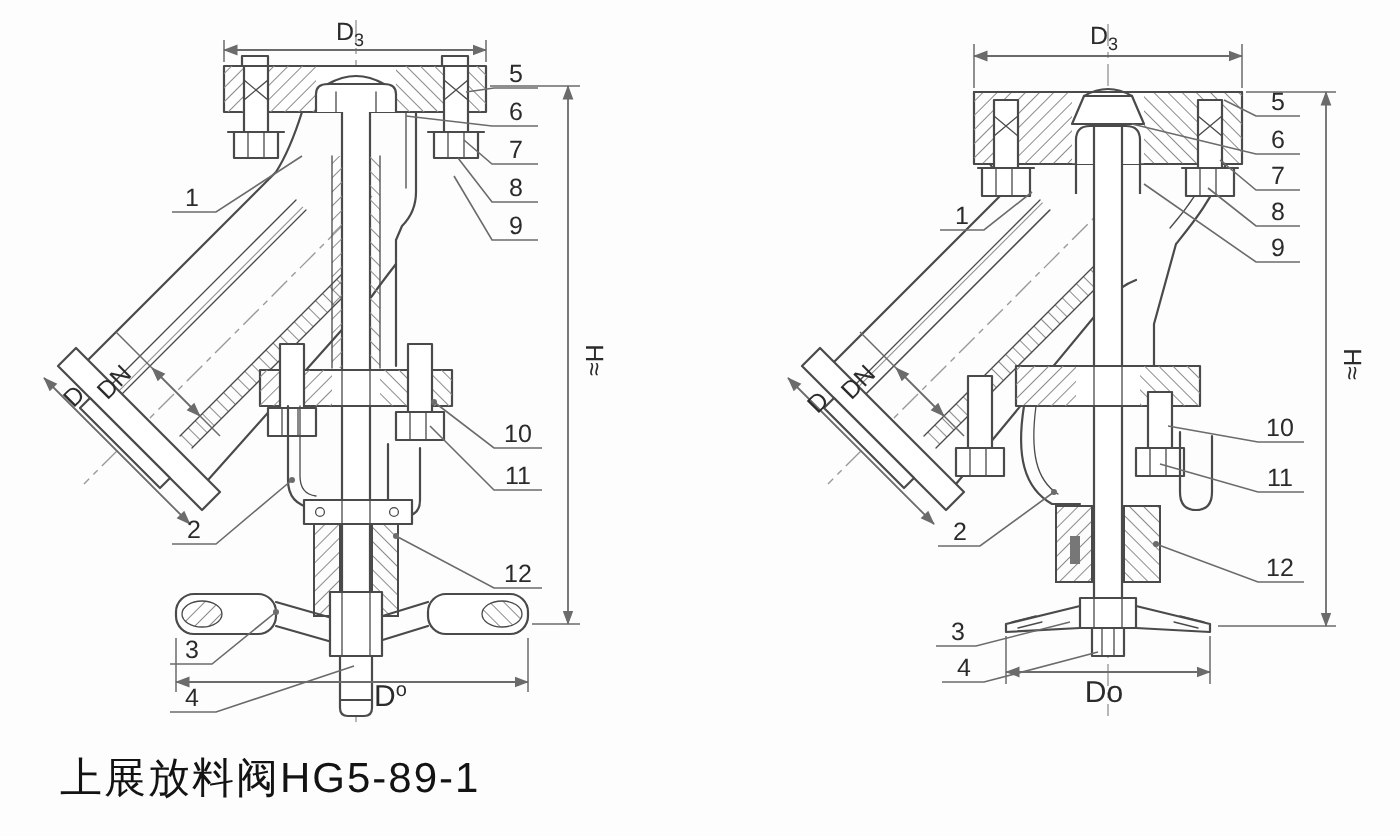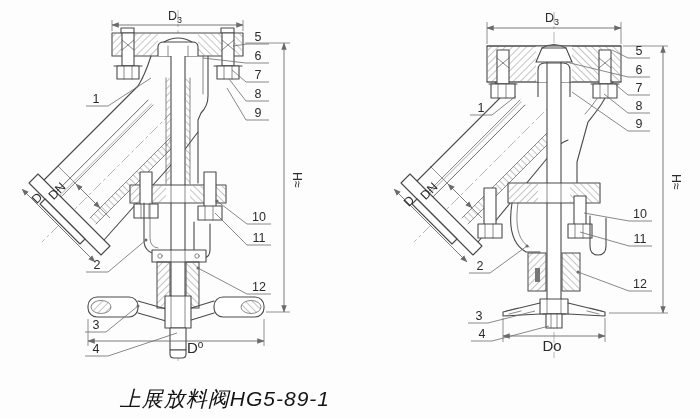--- a/index.html
+++ b/index.html
@@ -15,22 +15,22 @@
   .hf{fill:url(#hatch);stroke:none;}
   .hf2{fill:url(#hatch2);stroke:none;}
   .dim{stroke:var(--dim);stroke-width:.9;fill:none;marker-start:url(#arw);marker-end:url(#arw);}
   .ext{stroke:var(--dim);stroke-width:.75;fill:none;}
   .ldr{stroke:var(--dim);stroke-width:.8;fill:none;}
   .cl{stroke:#9a9a9a;stroke-width:.7;stroke-dasharray:11 3 3 3;fill:none;}
   .num{font:12.5px "Liberation Sans",sans-serif;fill:var(--text);text-anchor:middle;}
   .dlbl{font:12.5px "Liberation Sans",sans-serif;fill:var(--text);text-anchor:middle;}
   .dbig{font:15px "Liberation Sans",sans-serif;fill:var(--text);}
   .dot{fill:var(--dim);stroke:none;}
-  .caption{position:absolute;top:385px;width:300px;text-align:right;
-           font-size:21px;letter-spacing:1px;color:var(--caption);white-space:nowrap;font-style:italic;}
+  .caption{position:absolute;top:375px;width:300px;text-align:left;
+           font-size:21px;letter-spacing:1px;color:var(--caption);white-space:nowrap;}
   #cap1{left:30px;}
   #cap2{left:395px;}
 </style>
 </head>
 <body>
 
 <div id="page">
 
 <svg width="700" height="418" viewBox="0 0 700 418">
   <defs>

